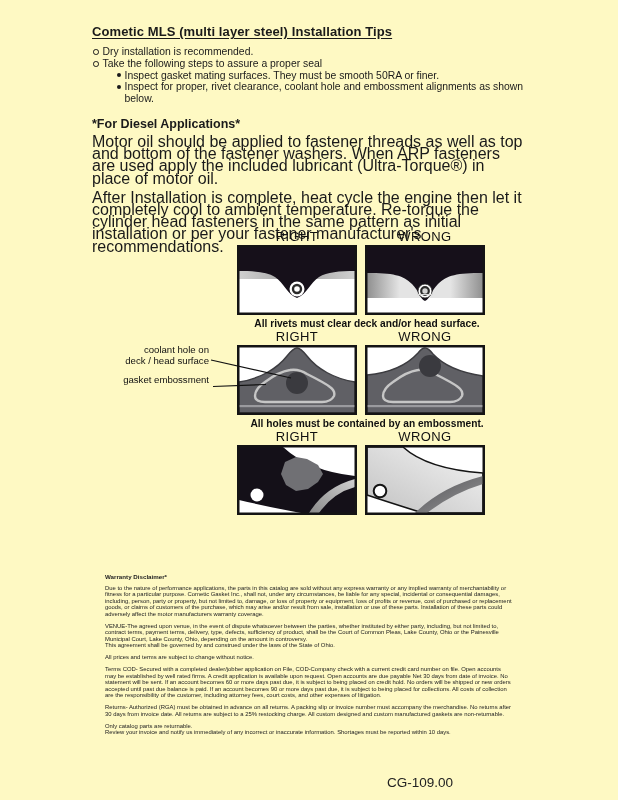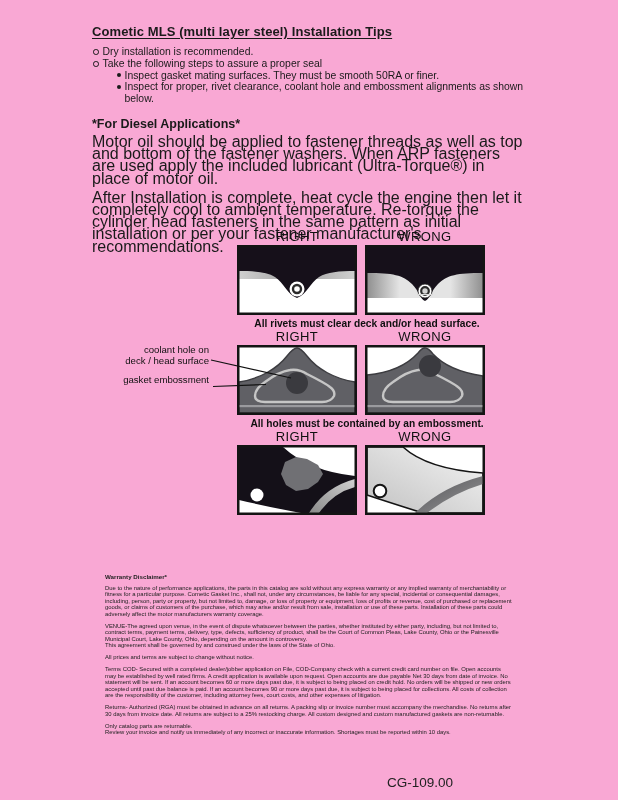--- a/index.html
+++ b/index.html
@@ -1,17 +1,17 @@
 <!DOCTYPE html>
 <html><head>
 <meta charset="utf-8">
 <style>
   html,body { margin:0; padding:0; background:#fff; }
   .page {
-    position:relative; width:618px; height:800px; background:#f9a8d4;
+    position:relative; width:618px; height:800px; background:#fef9c3;
     font-family:"Liberation Sans", sans-serif; color:#1a1a1a; overflow:hidden;
   }
 
   
   .header-block { position:absolute; left:92px; top:24px; width:436px; }
   .doc-title {
     font-size:13px; font-weight:bold; letter-spacing:0.1px;
     text-decoration:underline; text-underline-offset:2px; margin:0 0 7px 0;
   }
   .bullet-line { display:flex; font-size:10.4px; line-height:11.8px; }

